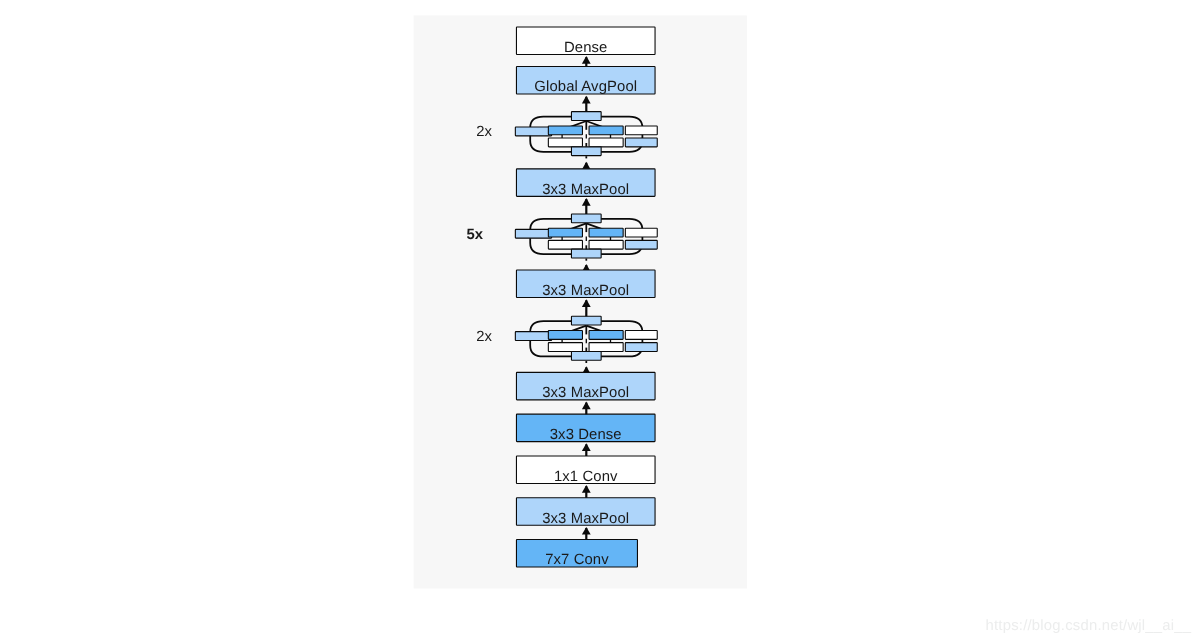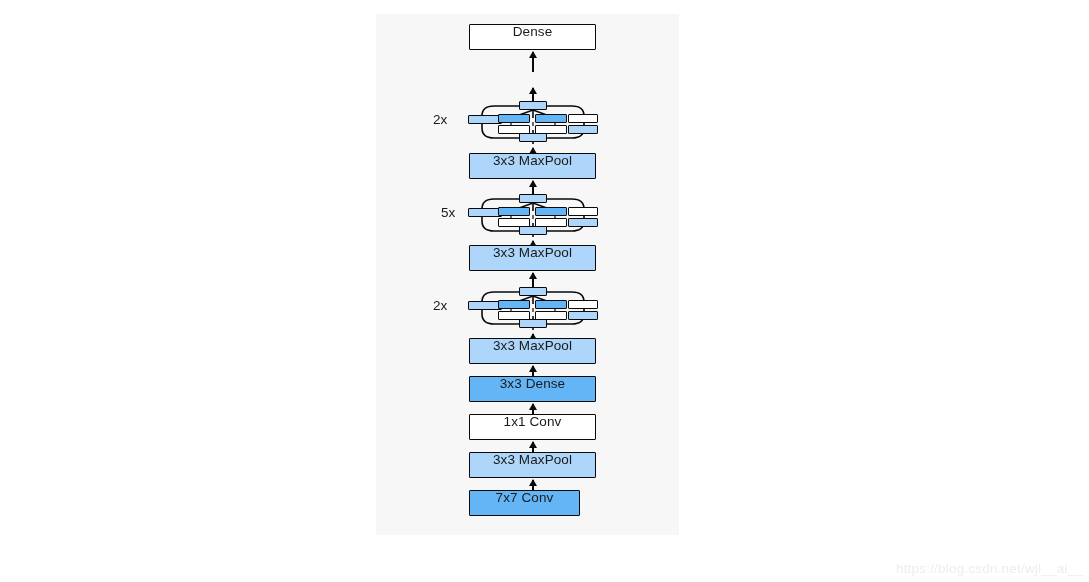--- a/index.html
+++ b/index.html
@@ -29,21 +29,21 @@
     background: #f7f7f7;
   }
 
   
   .block {
     position: absolute;
     box-sizing: border-box;
     border: 1.6px solid #0a0a0a;
     border-radius: 1px;
     display: flex;
-    align-items: flex-start;
+    align-items: flex-end;
     justify-content: center;
     font-size: 13.5px;
     color: #1a1a1a;
     letter-spacing: 0.1px;
     white-space: nowrap;
     line-height: 1;
   }
   .block.white   { background: #ffffff; }
   .block.lblue   { background: #aed5fa; }
   .block.dblue   { background: #64b5f6; }
@@ -114,20 +114,23 @@
 <div id="page">
 
   <div id="canvas">
 
     <div class="block white" style="left:93px; top:10px; width:127px; height:26px;">
       <span>Dense</span>
     </div>
 
     <div class="arrow" style="left:156px; top:38px; height:20px;"></div>
 
+    <div class="block lblue" style="left:93px; top:46px; width:127px; height:26px;">
+      <span>Global AvgPool</span>
+    </div>
 
     <div class="arrow" style="left:156px; top:74px; height:18px;"></div>
 
     <div class="mult" style="left:57px; top:98px;">2x</div>
 
     <div class="inception" style="left:92px; top:82px;">
       <svg viewBox="0 0 130 48">
 
         <path d="M 65 42 L 26 42 Q 14 42 14 32 L 14 20 Q 14 10 26 10 L 55 10" fill="none" stroke="#0a0a0a" stroke-width="1.6"></path>
         <path d="M 65 42 L 104 42 Q 116 42 116 32 L 116 20 Q 116 10 104 10 L 75 10" fill="none" stroke="#0a0a0a" stroke-width="1.6"></path>
@@ -161,21 +164,21 @@
     </div>
 
     <div class="arrow" style="left:156px; top:134px; height:18px;"></div>
 
     <div class="block lblue" style="left:93px; top:139px; width:127px; height:26px;">
       <span>3x3 MaxPool</span>
     </div>
 
     <div class="arrow" style="left:156px; top:167px; height:18px;"></div>
 
-    <div class="mult" style="left:65px; top:191px;">5x</div>
+    <div class="mult" style="left:48px; top:191px;font-weight:bold;">5x</div>
 
     <div class="inception" style="left:92px; top:175px;">
       <svg viewBox="0 0 130 48">
         <path d="M 65 42 L 26 42 Q 14 42 14 32 L 14 20 Q 14 10 26 10 L 55 10" fill="none" stroke="#0a0a0a" stroke-width="1.6"></path>
         <path d="M 65 42 L 104 42 Q 116 42 116 32 L 116 20 Q 116 10 104 10 L 75 10" fill="none" stroke="#0a0a0a" stroke-width="1.6"></path>
         <path d="M 55 7 L 61 10 L 55 13 Z" fill="#0a0a0a"></path>
         <path d="M 75 7 L 69 10 L 75 13 Z" fill="#0a0a0a"></path>
         <path d="M 65 14 L 43 22" fill="none" stroke="#0a0a0a" stroke-width="1.6"></path>
         <path d="M 65 14 L 65 22" fill="none" stroke="#0a0a0a" stroke-width="1.6"></path>
         <path d="M 65 14 L 87 22" fill="none" stroke="#0a0a0a" stroke-width="1.6"></path>

